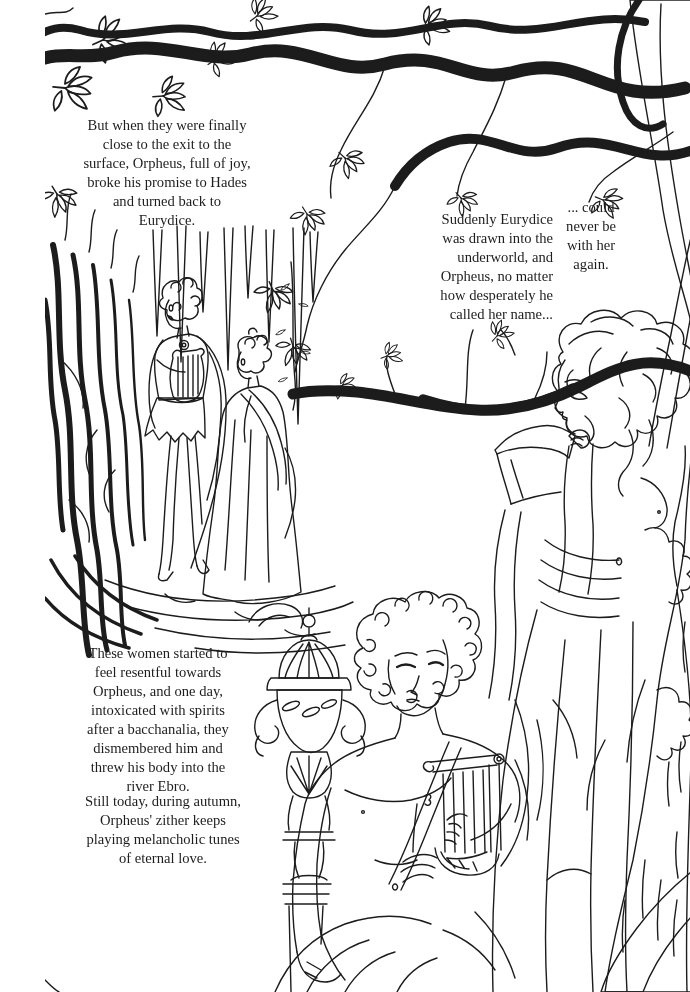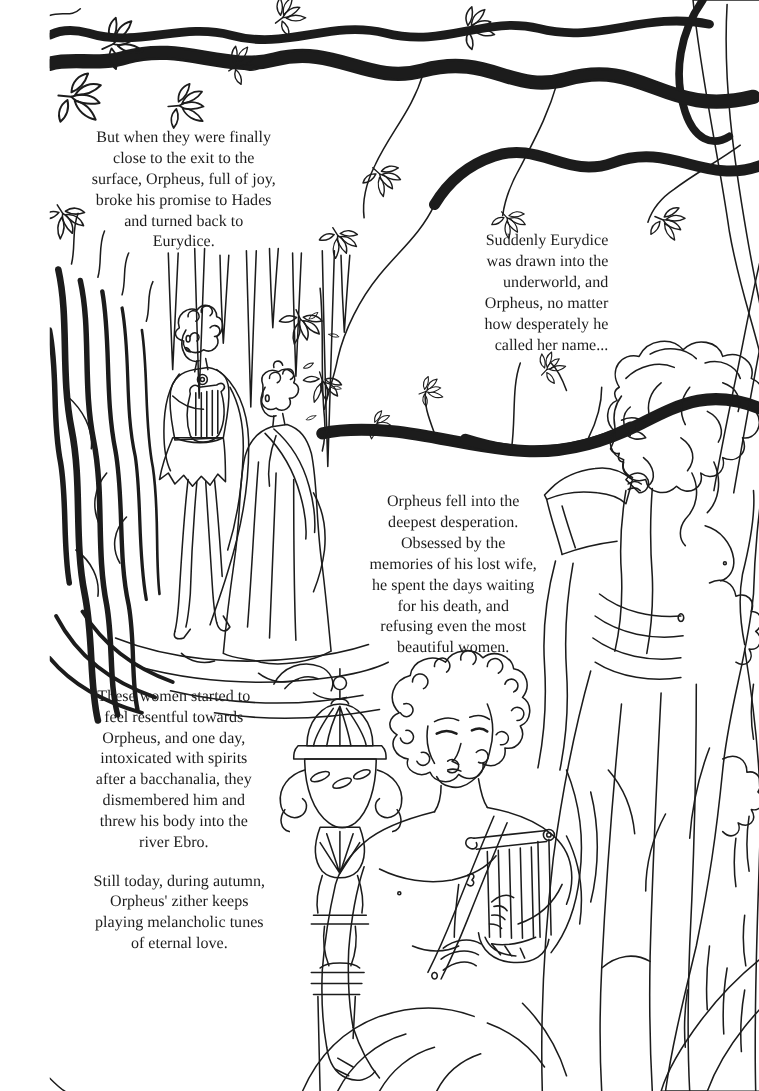--- a/index.html
+++ b/index.html
@@ -13,21 +13,21 @@
   .ink{fill:#1c1c1c;stroke:none;}
   .thin{stroke-width:1.05;}
   .med{stroke-width:2.2;}
   .cw{stroke:#ffffff;}
   .caption{position:absolute;font-size:14.6px;line-height:1.3;color:#1d1d1d;
            text-align:center;white-space:pre-line;}
   #c1{left:4px;top:116px;width:236px;}
   #c2{left:330px;top:210px;width:178px;text-align:right;}
   #c3{left:488px;top:198px;width:116px;}
   #c4{left:266px;top:447px;width:202px;}
-  #c5{left:2px;top:624px;width:222px;}
+  #c5{left:2px;top:644px;width:222px;}
   #c6{left:4px;top:792px;width:228px;}
 </style>
 </head>
 <body>
 
 <div class="page">
 
 <svg class="art" width="690" height="992" viewBox="0 0 690 992">
   <defs>
     <g id="cl">
@@ -269,28 +269,24 @@
 surface, Orpheus, full of joy,
 broke his promise to Hades
 and turned back to
 Eurydice.</div>
 <div class="caption" id="c2">Suddenly Eurydice
 was drawn into the
 underworld, and
 Orpheus, no matter
 how desperately he
 called her name...</div>
-<div class="caption" id="c4">Orpheus fell into the
-deepest desperation.
-Obsessed by the
-memories of his lost wife,
-he spent the days waiting
-for his death, and
-refusing even the most
-beautiful women.</div>
+<div class="caption" id="c3">... could
+never be
+with her
+again.</div>
 <div class="caption" id="c5">These women started to
 feel resentful towards
 Orpheus, and one day,
 intoxicated with spirits
 after a bacchanalia, they
 dismembered him and
 threw his body into the
 river Ebro.</div>
 <div class="caption" id="c6">Still today, during autumn,
 Orpheus' zither keeps

